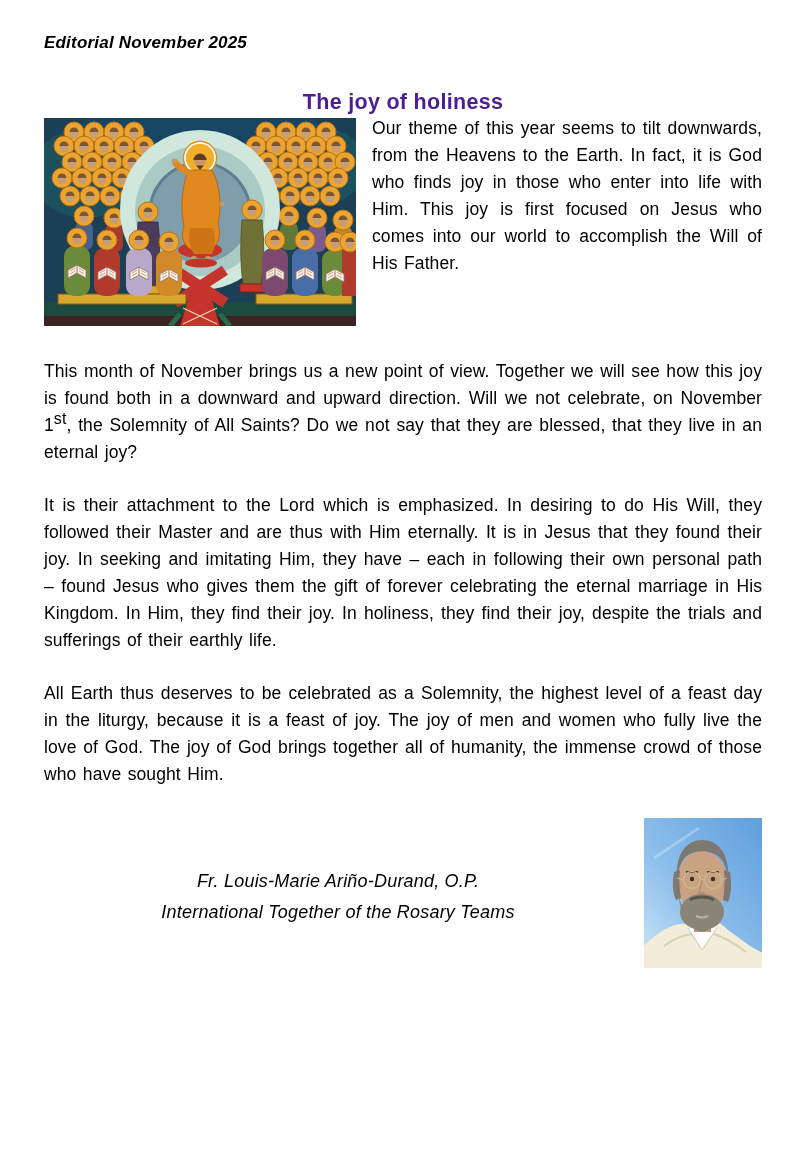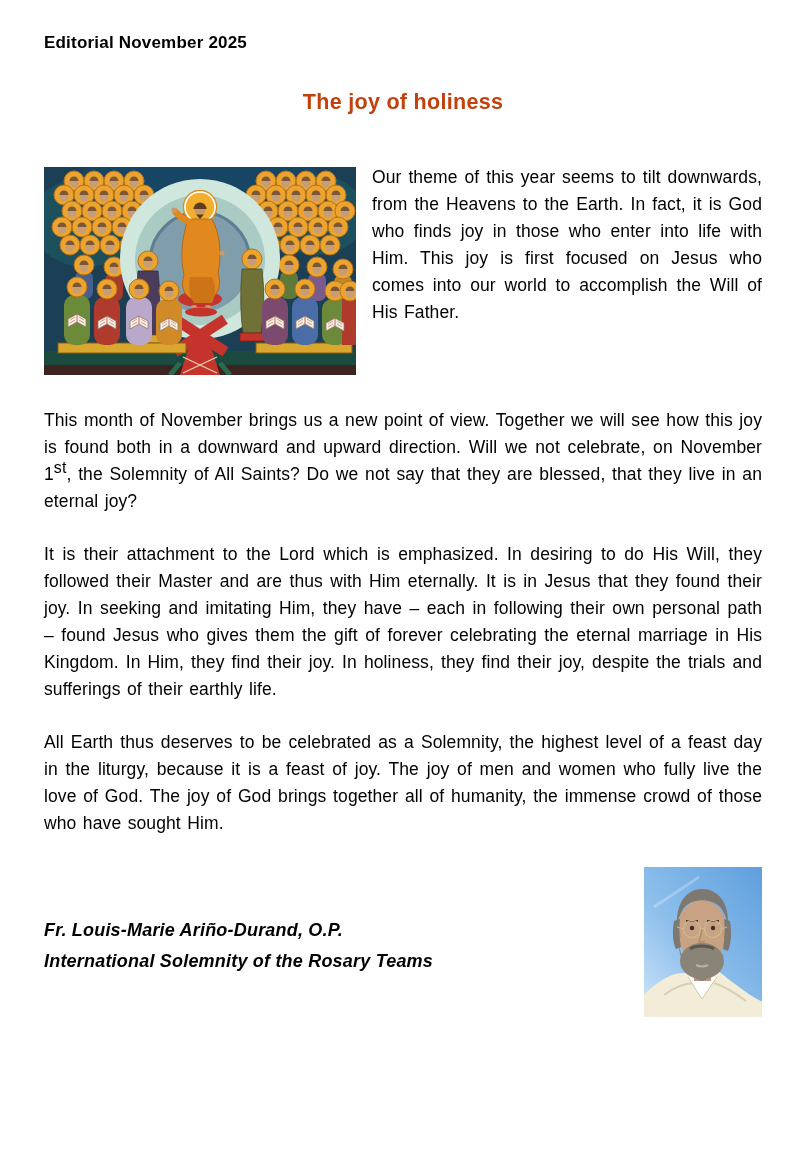--- a/index.html
+++ b/index.html
@@ -11,31 +11,32 @@
     overflow: hidden;
     position: relative;
   }
   .page { width: 806px; height: 1160px; background: #ffffff; padding: 0 44px; }
 
   .editorial-header {
     padding-top: 33px;
     font-size: 17px;
     font-weight: bold;
     letter-spacing: 0.2px;
+    font-style: italic;
   }
   .doc-title {
     margin-top: 37px;
     text-align: center;
     font-size: 21.5px;
     font-weight: bold;
-    color: #c2410c;
+    color: #4c1d95;
     letter-spacing: 0.3px;
   }
 
-  .content { margin-top: 49px; }
+  .content { }
 
   .icon-figure {
     float: left;
     width: 312px; height: 208px;
     margin: 3px 16px 10px 0;
     overflow: hidden;
   }
   .icon-figure svg { display: block; width: 312px; height: 208px; }
 
   .para {
@@ -53,23 +54,23 @@
     clear: both;
     margin-top: 30px;
     display: flex;
     align-items: flex-start;
     justify-content: flex-end;
     gap: 12px;
   }
   .signature {
     flex: 1;
     margin-top: 48px;
-    text-align: left;
+    text-align: center;
     font-size: 18px;
-    font-weight: bold;
+    font-weight: normal;
     font-style: italic;
     line-height: 31px;
     letter-spacing: 0.2px;
   }
   .portrait {
     width: 118px; height: 150px;
     overflow: hidden;
     flex: 0 0 auto;
   }
   .portrait svg { display: block; width: 118px; height: 150px; }
@@ -258,21 +259,21 @@
     <p class="para">It is their attachment to the Lord which is emphasized. In desiring to do His Will, they followed their Master and are thus with Him eternally. It is in Jesus that they found their joy. In seeking and imitating Him, they have – each in following their own personal path – found Jesus who gives them the gift of forever celebrating the eternal marriage in His Kingdom. In Him, they find their joy. In holiness, they find their joy, despite the trials and sufferings of their earthly life.</p>
 
 
     <p class="para">All Earth thus deserves to be celebrated as a Solemnity, the highest level of a feast day in the liturgy, because it is a feast of joy. The joy of men and women who fully live the love of God. The joy of God brings together all of humanity, the immense crowd of those who have sought Him.</p>
 
   </div>
 
   <div class="signature-row">
     <div class="signature">
       <div>Fr. Louis-Marie Ariño-Durand, O.P.</div>
-      <div>International Solemnity of the Rosary Teams</div>
+      <div>International Together of the Rosary Teams</div>
     </div>
     <div class="portrait">
       <svg viewBox="0 0 118 150">
         <defs>
           <linearGradient id="sky" x1="1" y1="0" x2="0" y2="1">
             <stop offset="0" stop-color="#5f9fdd"></stop>
             <stop offset="0.6" stop-color="#8fc0ec"></stop>
             <stop offset="1" stop-color="#cfe6f8"></stop>
           </linearGradient>
         </defs>

